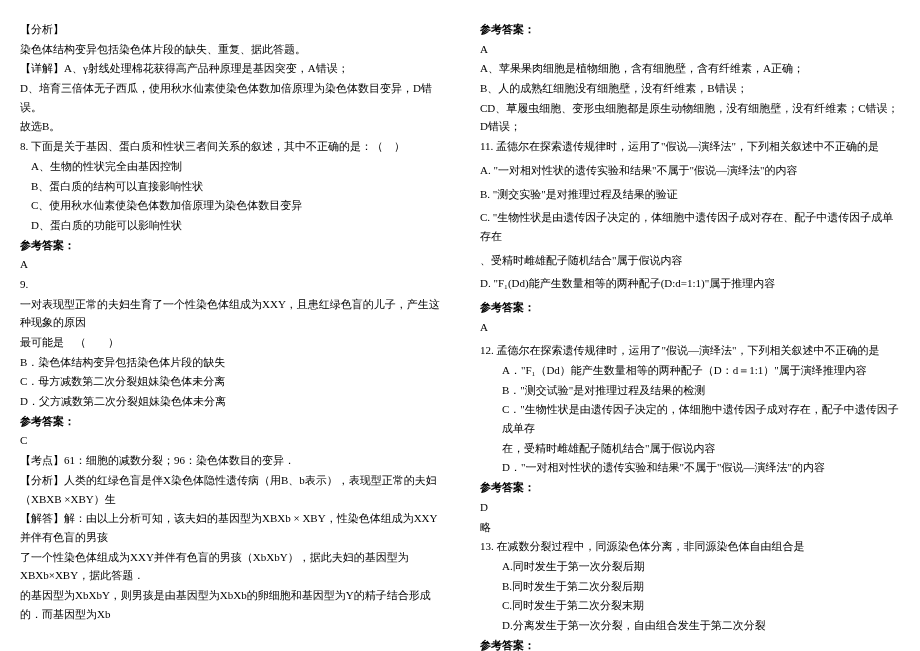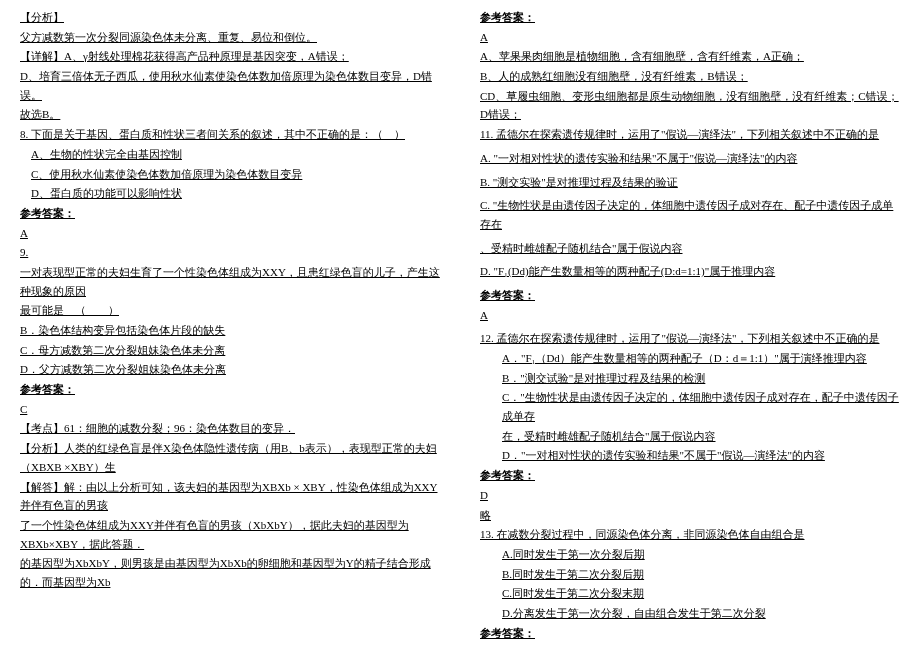--- a/index.html
+++ b/index.html
@@ -17,23 +17,22 @@
       overflow: hidden;
     }
     .page-container {
       display: flex;
       flex-direction: row;
       width: 100%;
       height: 100%;
     }
     .column {
       width: 50%;
-      padding: 8px 20px;
+      padding: 20px 20px;
       line-height: 1.7;
-      text-decoration: underline;
     }
     .col-left {
       border-right: 0;
     }
     .line {
       display: block;
       margin-bottom: 1px;
     }
     .bold {
       font-weight: bold;
@@ -48,27 +47,28 @@
       height: 4px;
     }
   </style>
 </head>
 <body>
 
 <div class="page-container">
 
   <div class="column col-left">
     <span class="line">【分析】</span>
-    <span class="line">父方减数第一次分裂同源染色体未分离、重复、易位和倒位。</span>
+    <span class="line">染色体结构变异包括染色体片段的缺失、重复、据此答题。</span>
     <span class="line">【详解】A、γ射线处理棉花获得高产品种原理是基因突变，A错误；</span>
     <span class="line">D、培育三倍体无子西瓜，使用秋水仙素使染色体数加倍原理为染色体数目变异，D错误。</span>
     <span class="line">故选B。</span>
 
     <span class="line">8. 下面是关于基因、蛋白质和性状三者间关系的叙述，其中不正确的是：（　）</span>
     <span class="line indent">A、生物的性状完全由基因控制</span>
+    <span class="line indent">B、蛋白质的结构可以直接影响性状</span>
     <span class="line indent">C、使用秋水仙素使染色体数加倍原理为染色体数目变异</span>
     <span class="line indent">D、蛋白质的功能可以影响性状</span>
     <span class="line bold">参考答案：</span>
     <span class="line">A</span>
 
     <span class="line">9.</span>
     <span class="line">一对表现型正常的夫妇生育了一个性染色体组成为XXY，且患红绿色盲的儿子，产生这种现象的原因</span>
     <span class="line">最可能是　（　　）</span>
     <span class="line">B．染色体结构变异包括染色体片段的缺失</span>
     <span class="line">C．母方减数第二次分裂姐妹染色体未分离</span>

